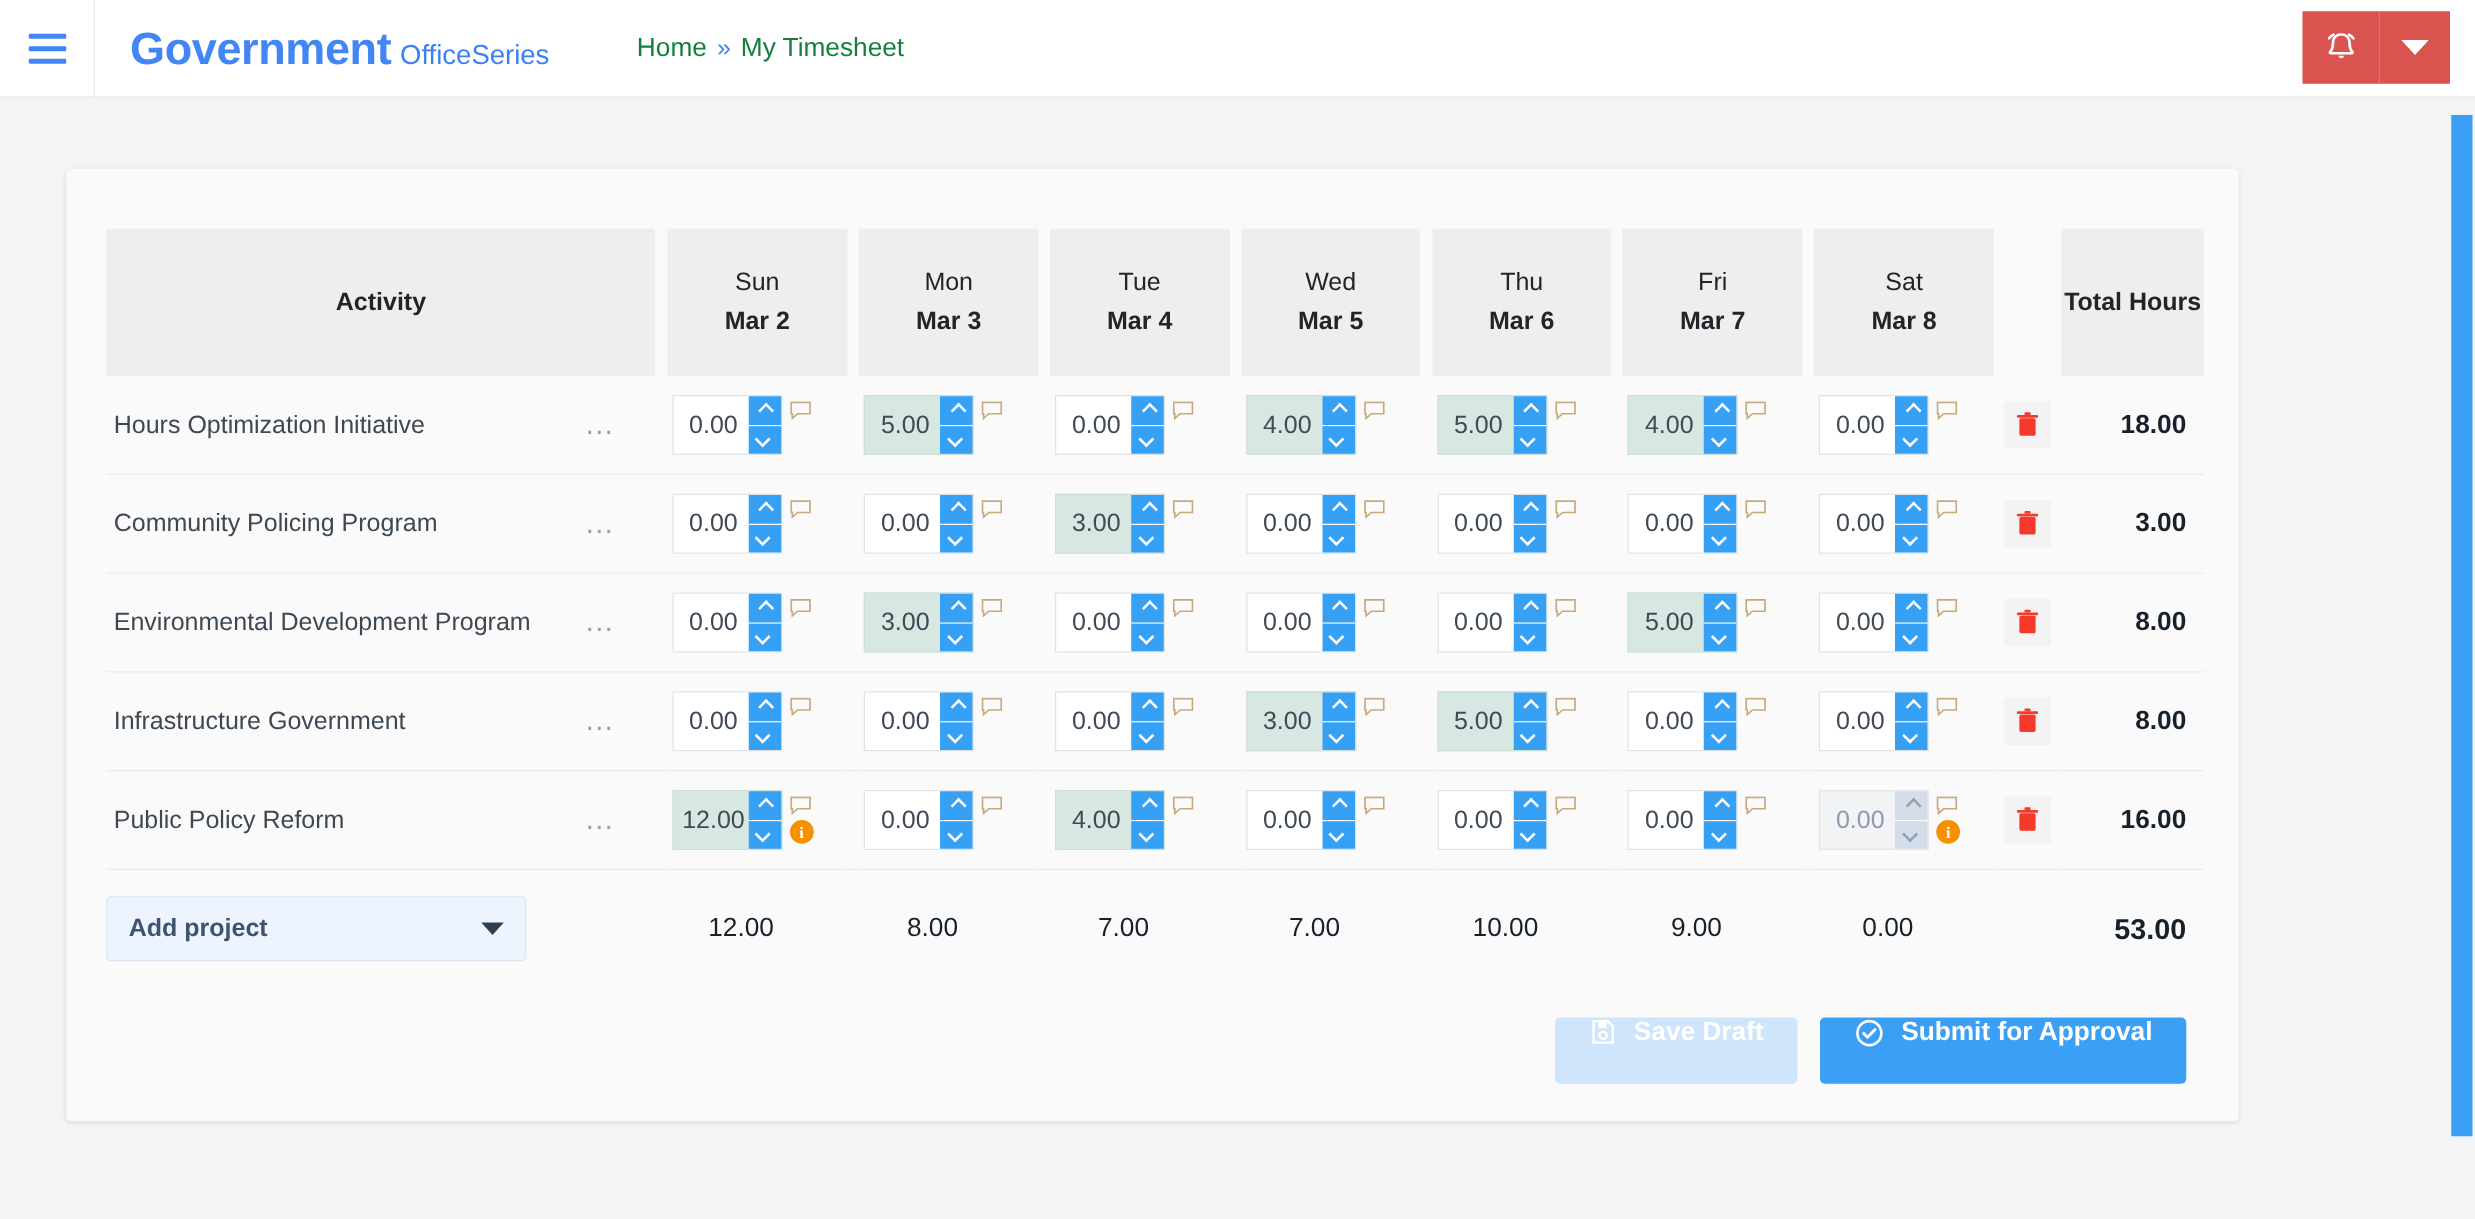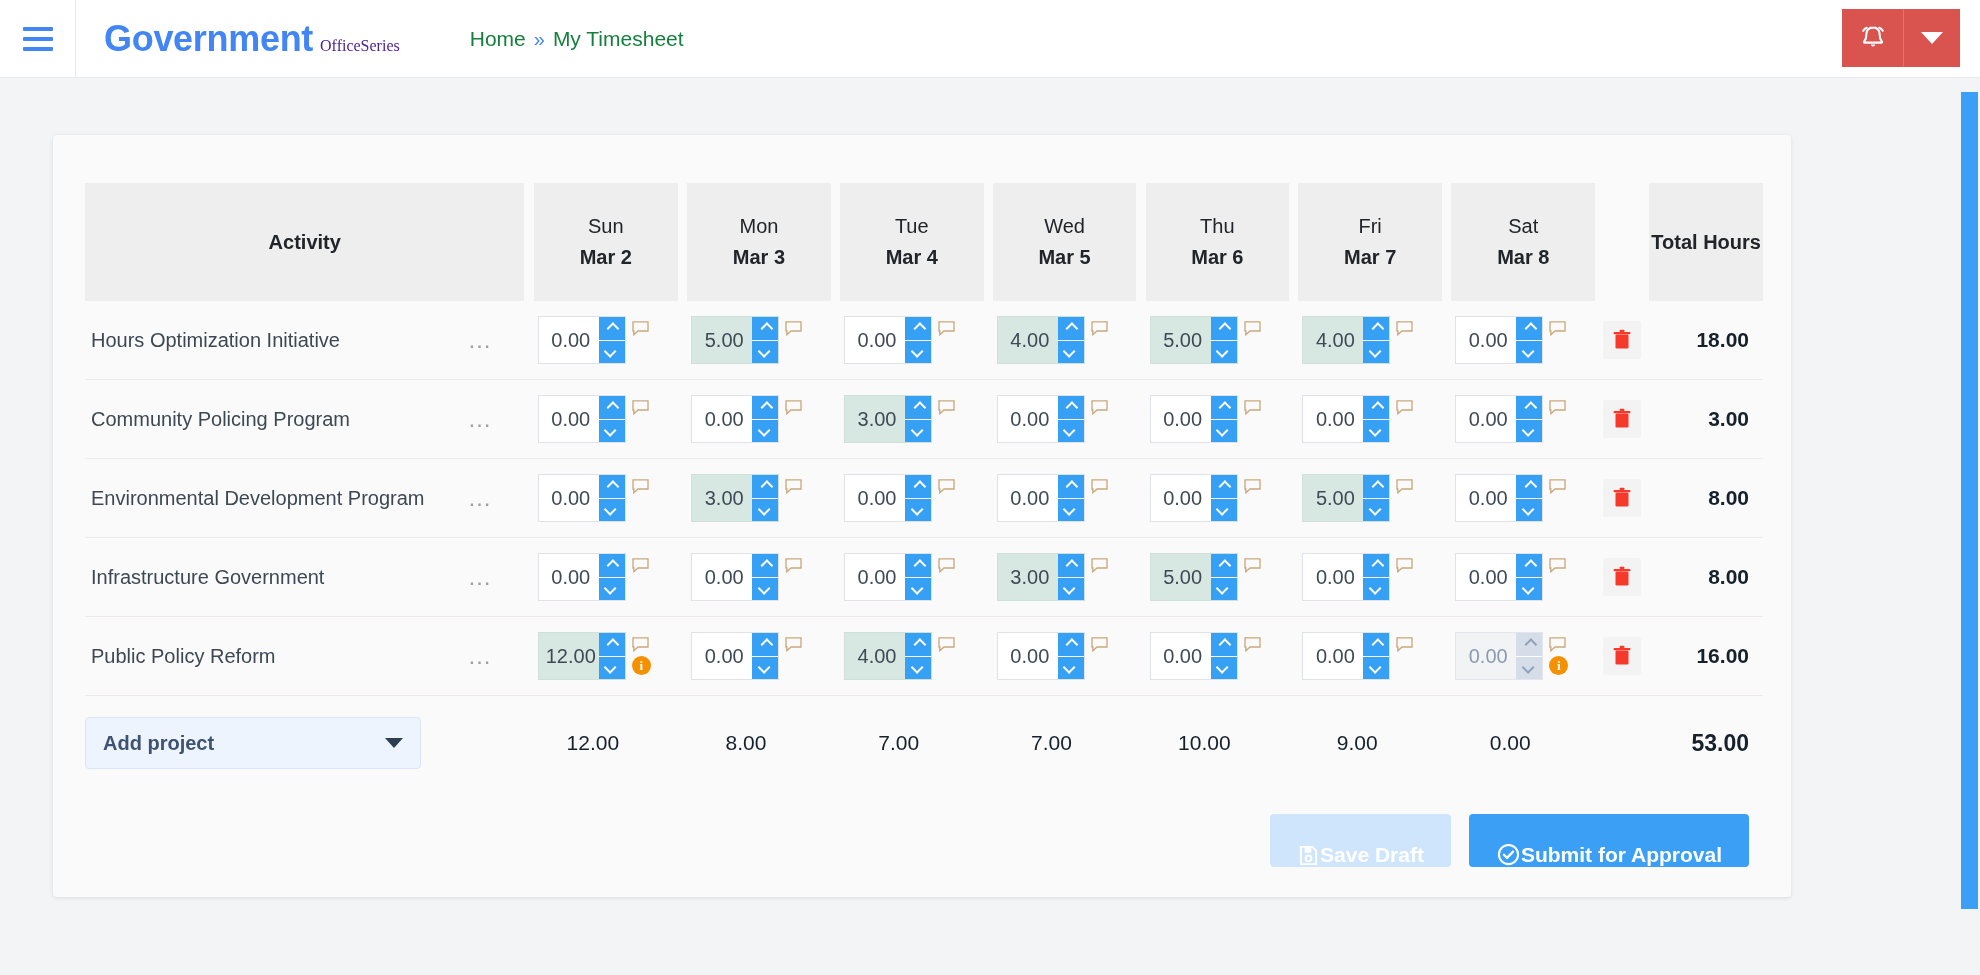--- a/index.html
+++ b/index.html
@@ -33,21 +33,21 @@
   }
   .brand-wrap {
     display: flex; align-items: baseline; gap: 7px;
     padding-left: 28px;
   }
   .brand-main {
     font-size: 36px; font-weight: bold; color: #4285f4;
     letter-spacing: -0.3px;
   }
   .brand-sub {
-    font-size: 16px; color: #4c1d95; font-family: Liberation Serif, serif;
+    font-size: 22px; color: #3b82f6;
   }
   .breadcrumb {
     display: flex; align-items: baseline; gap: 8px;
     margin-left: 70px;
     font-size: 21px;
   }
   .breadcrumb a { color: #15803d; text-decoration: none; cursor: pointer; }
   .breadcrumb .sep { color: #4285f4; font-size: 20px; }
 
   .topbar-right {
@@ -217,21 +217,21 @@
   }
 
   
   .actions {
     display: flex; justify-content: flex-end;
     gap: 18px;
     padding: 32px 14px 0 0;
   }
   .btn {
     height: 53px;
-    display: flex; align-items: flex-end; 
+    display: flex; align-items: flex-start; gap: 13px;
     padding: 0 27px;
     border-radius: 4px;
     font-size: 21px; font-weight: bold;
     cursor: pointer; border: none;
     font-family: "Liberation Sans", sans-serif;
   }
   .btn-draft { background: #cfe5fb; color: #ffffff; }
   .btn-submit { background: #3ba0f5; color: #ffffff; }
 
   

